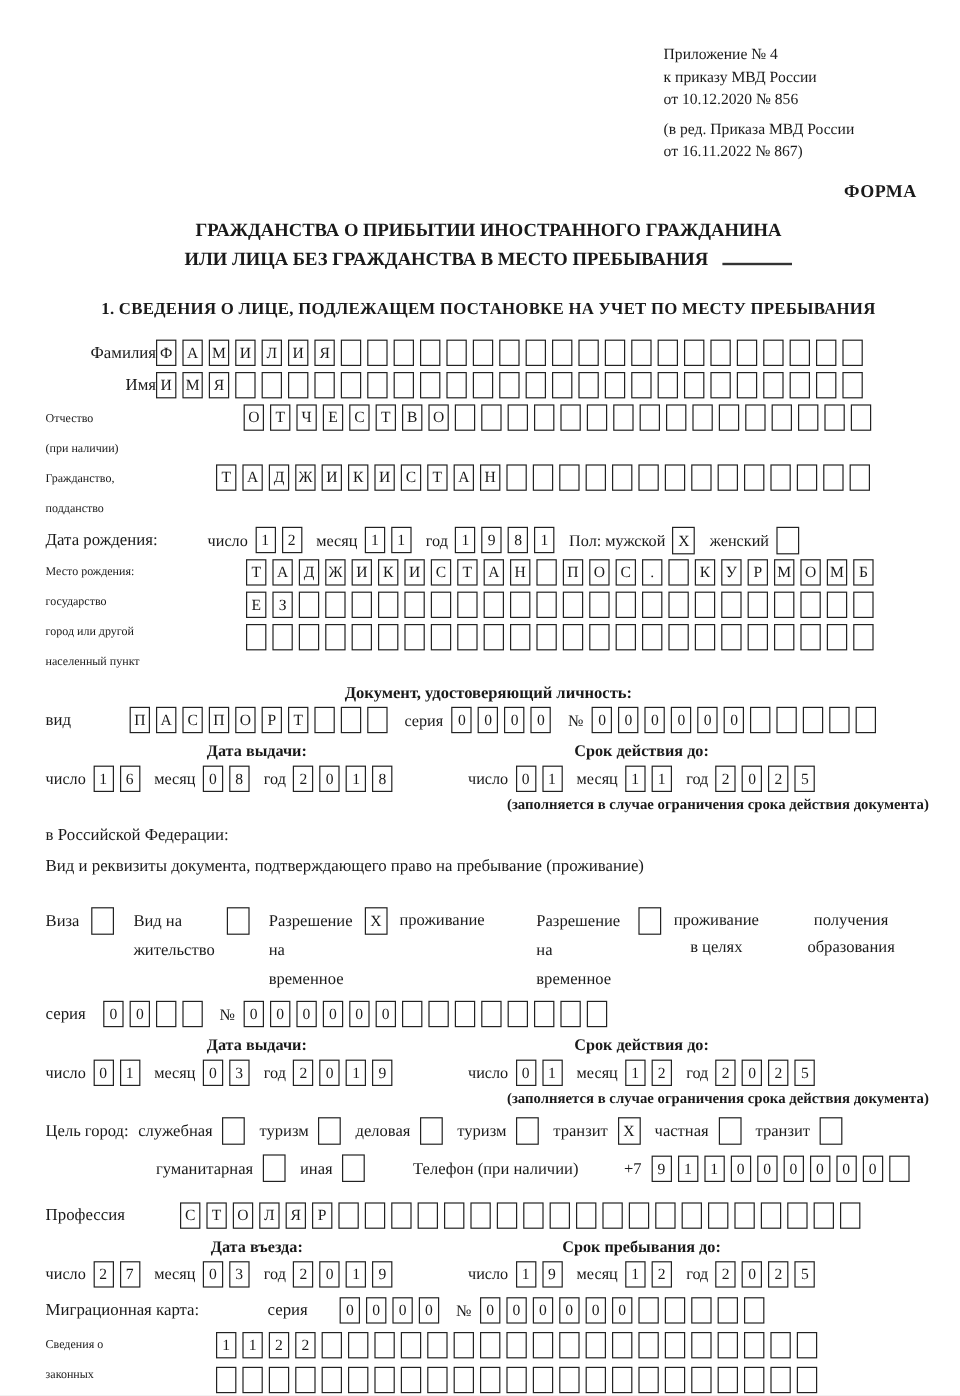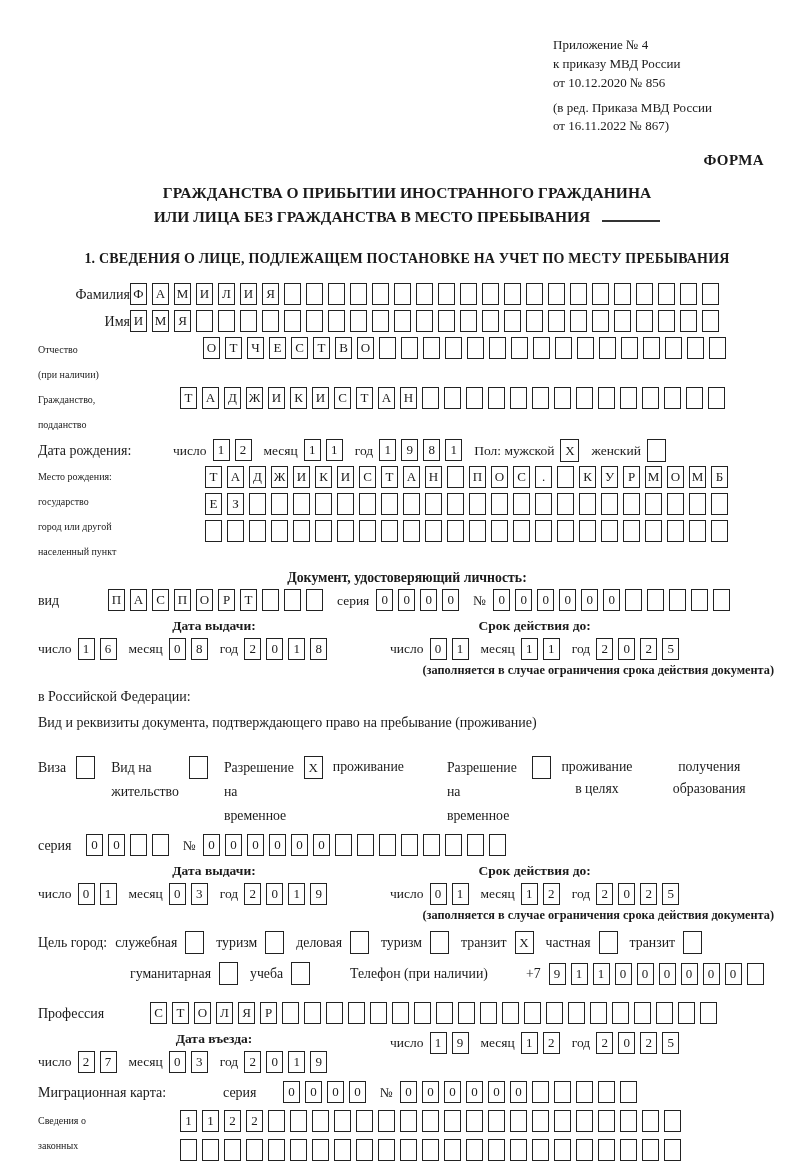--- a/index.html
+++ b/index.html
@@ -565,21 +565,21 @@
     <span class="cells chks pur-chk">
         <span class="cell"></span>
       </span>
   </div>
 
   <div class="purpose" style="margin-left:92px">
     <span class="pur-lbl">гуманитарная</span>
     <span class="cells chks pur-chk">
         <span class="cell"></span>
       </span>
-    <span class="pur-lbl">учеба</span>
+    <span class="pur-lbl">иная</span>
     <span class="cells chks pur-chk">
         <span class="cell"></span>
       </span>
     <span class="pur-lbl" style="margin-left:28px">Телефон (при наличии)</span>
     <span class="pur-lbl" style="margin-left:30px">+7</span>
     <span class="cells">
         <span class="cell">9</span>
         <span class="cell">1</span>
         <span class="cell">1</span>
         <span class="cell">0</span>
@@ -641,20 +641,21 @@
         <span class="dlbl">год</span>
         <span class="cells">
             <span class="cell">2</span>
             <span class="cell">0</span>
             <span class="cell">1</span>
             <span class="cell">9</span>
           </span>
       </div>
     </div>
     <div class="dgroup">
+      <div class="dtitle">Срок пребывания до:</div>
       <div class="drow">
         <span class="dlbl first">число</span>
         <span class="cells">
             <span class="cell">1</span>
             <span class="cell">9</span>
           </span>
         <span class="dlbl">месяц</span>
         <span class="cells">
             <span class="cell">1</span>
             <span class="cell">2</span>

